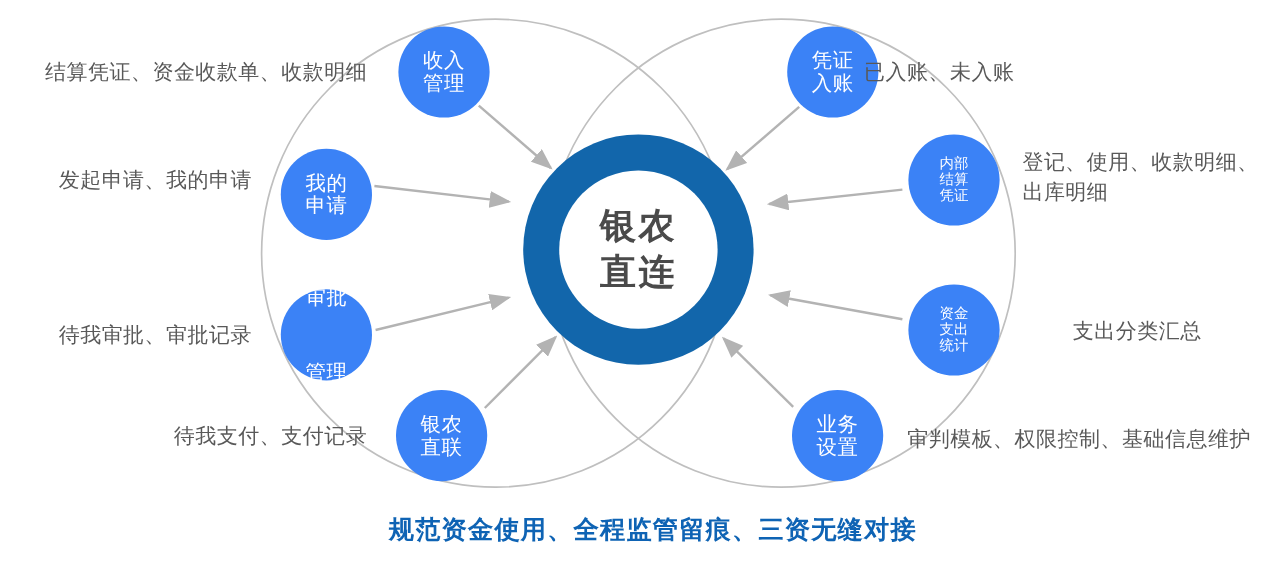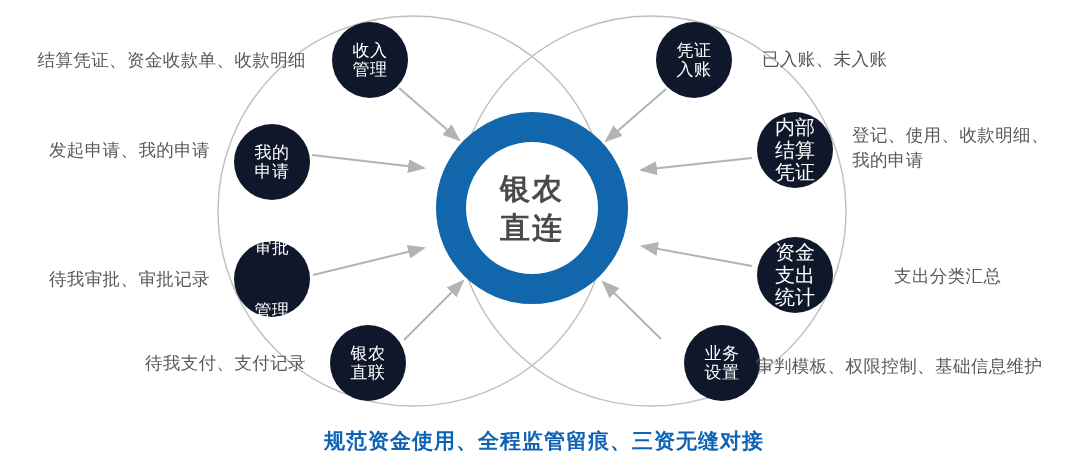--- a/index.html
+++ b/index.html
@@ -20,34 +20,34 @@
   #diagram-svg {
     position: absolute;
     left: 0;
     top: 0;
     width: 1072px;
     height: 471px;
   }
   .node {
     position: absolute;
     border-radius: 50%;
-    background: #0f172a;
+    background: #3b82f6;
     color: #ffffff;
     display: flex;
     flex-direction: column;
     align-items: center;
     justify-content: center;
     text-align: center;
     line-height: 1.12;
     font-weight: 400;
     letter-spacing: 0.5px;
     box-sizing: border-box;
   }
   .node-2line { font-size: 17px; }
-  .node-3line { font-size: 20px; letter-spacing: 0px; }
+  .node-3line { font-size: 12px; letter-spacing: 0px; }
   .node span { display: block; white-space: nowrap; }
 
   .center-node {
     position: absolute;
     border-radius: 50%;
     background: #1266ab;
     display: flex;
     align-items: center;
     justify-content: center;
     box-sizing: border-box;
@@ -156,48 +156,48 @@
     <span>结算</span>
     <span>凭证</span>
   </div>
 
   <div class="node node-3line" style="left:757px; top:237px; width:76px; height:76px;">
     <span>资金</span>
     <span>支出</span>
     <span>统计</span>
   </div>
 
-  <div class="node node-2line" style="left:684px; top:325px; width:76px; height:76px;">
+  <div class="node node-2line" style="left:660px; top:325px; width:76px; height:76px;">
     <span>业务</span>
     <span>设置</span>
   </div>
 
   <div class="desc left" style="right:766px; top:48px;">
     <span>结算凭证、资金收款单、收款明细</span>
   </div>
 
   <div class="desc left" style="right:862px; top:138px;">
     <span>发起申请、我的申请</span>
   </div>
 
   <div class="desc left" style="right:862px; top:267px;">
     <span>待我审批、审批记录</span>
   </div>
 
   <div class="desc left" style="right:766px; top:351px;">
     <span>待我支付、支付记录</span>
   </div>
 
-  <div class="desc right" style="left:762px; top:48px;font-family:Liberation Mono, monospace;">
+  <div class="desc right" style="left:720px; top:48px;">
     <span>已入账、未入账</span>
   </div>
 
   <div class="desc right" style="left:852px; top:123px;">
     <span>登记、使用、收款明细、</span>
-    <span>我的申请</span>
+    <span>出库明细</span>
   </div>
 
   <div class="desc right" style="left:894px; top:264px;">
     <span>支出分类汇总</span>
   </div>
 
   <div class="desc right" style="left:756px; top:354px;">
     <span>审判模板、权限控制、基础信息维护</span>
   </div>
 

